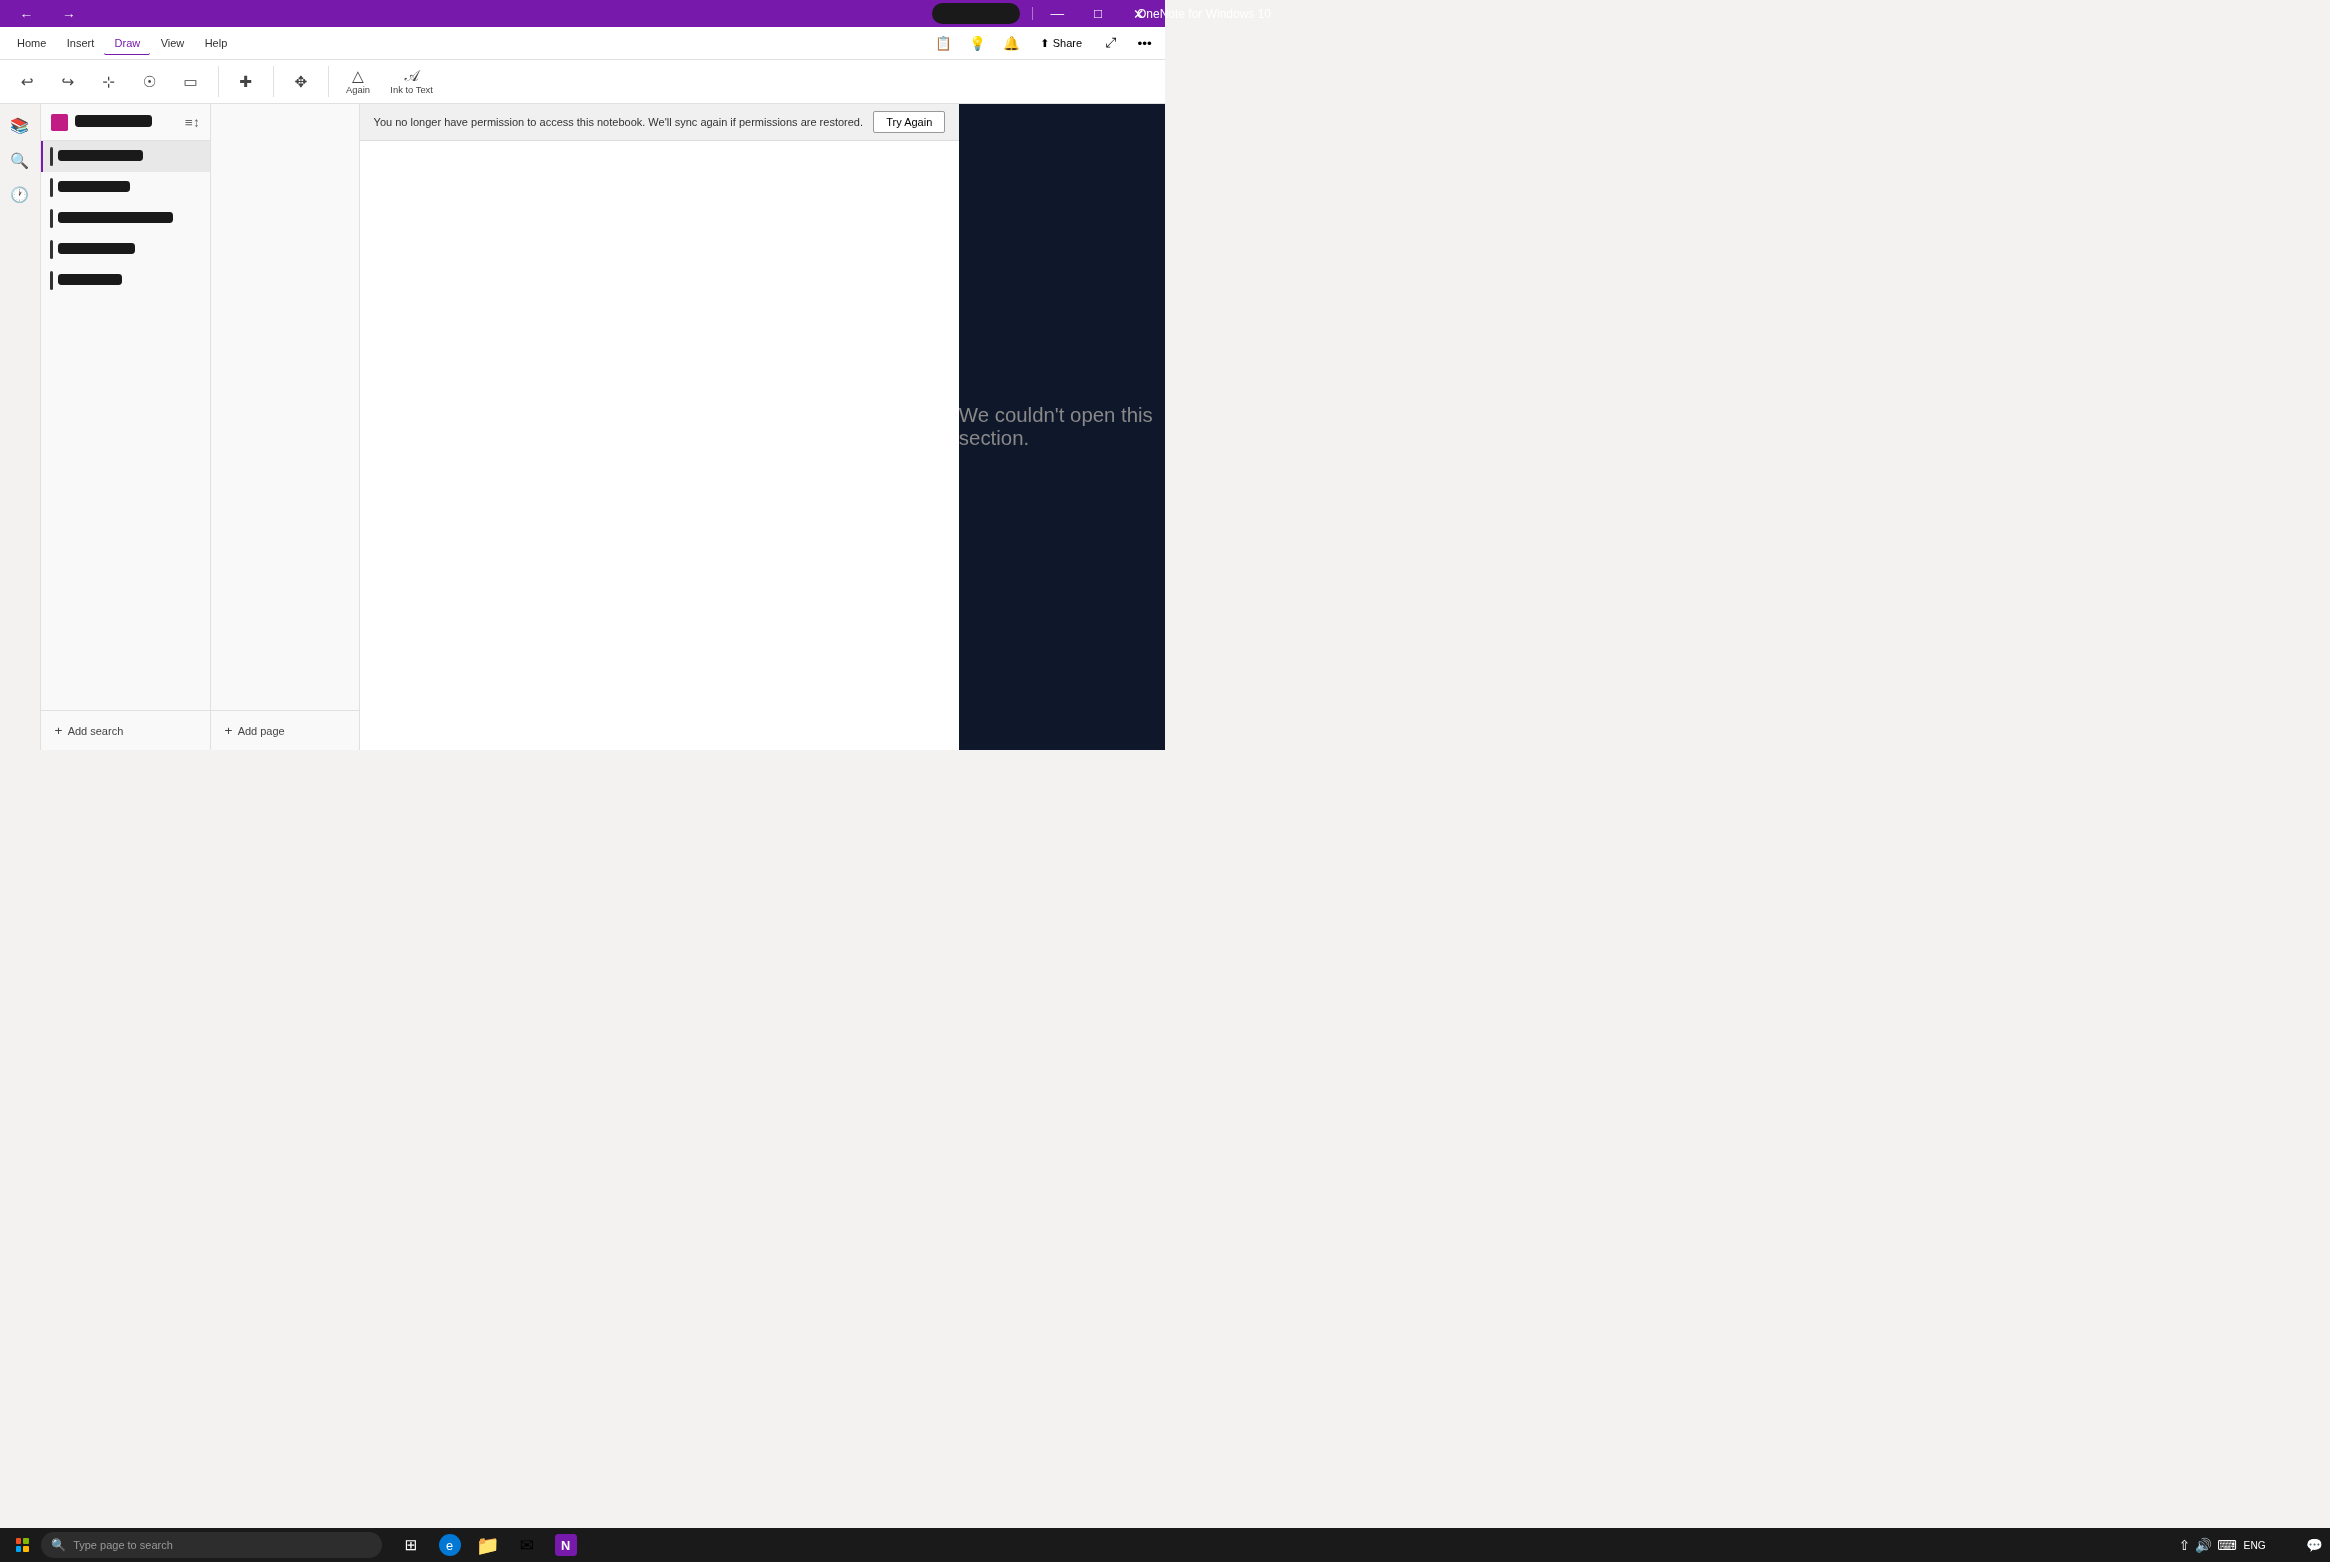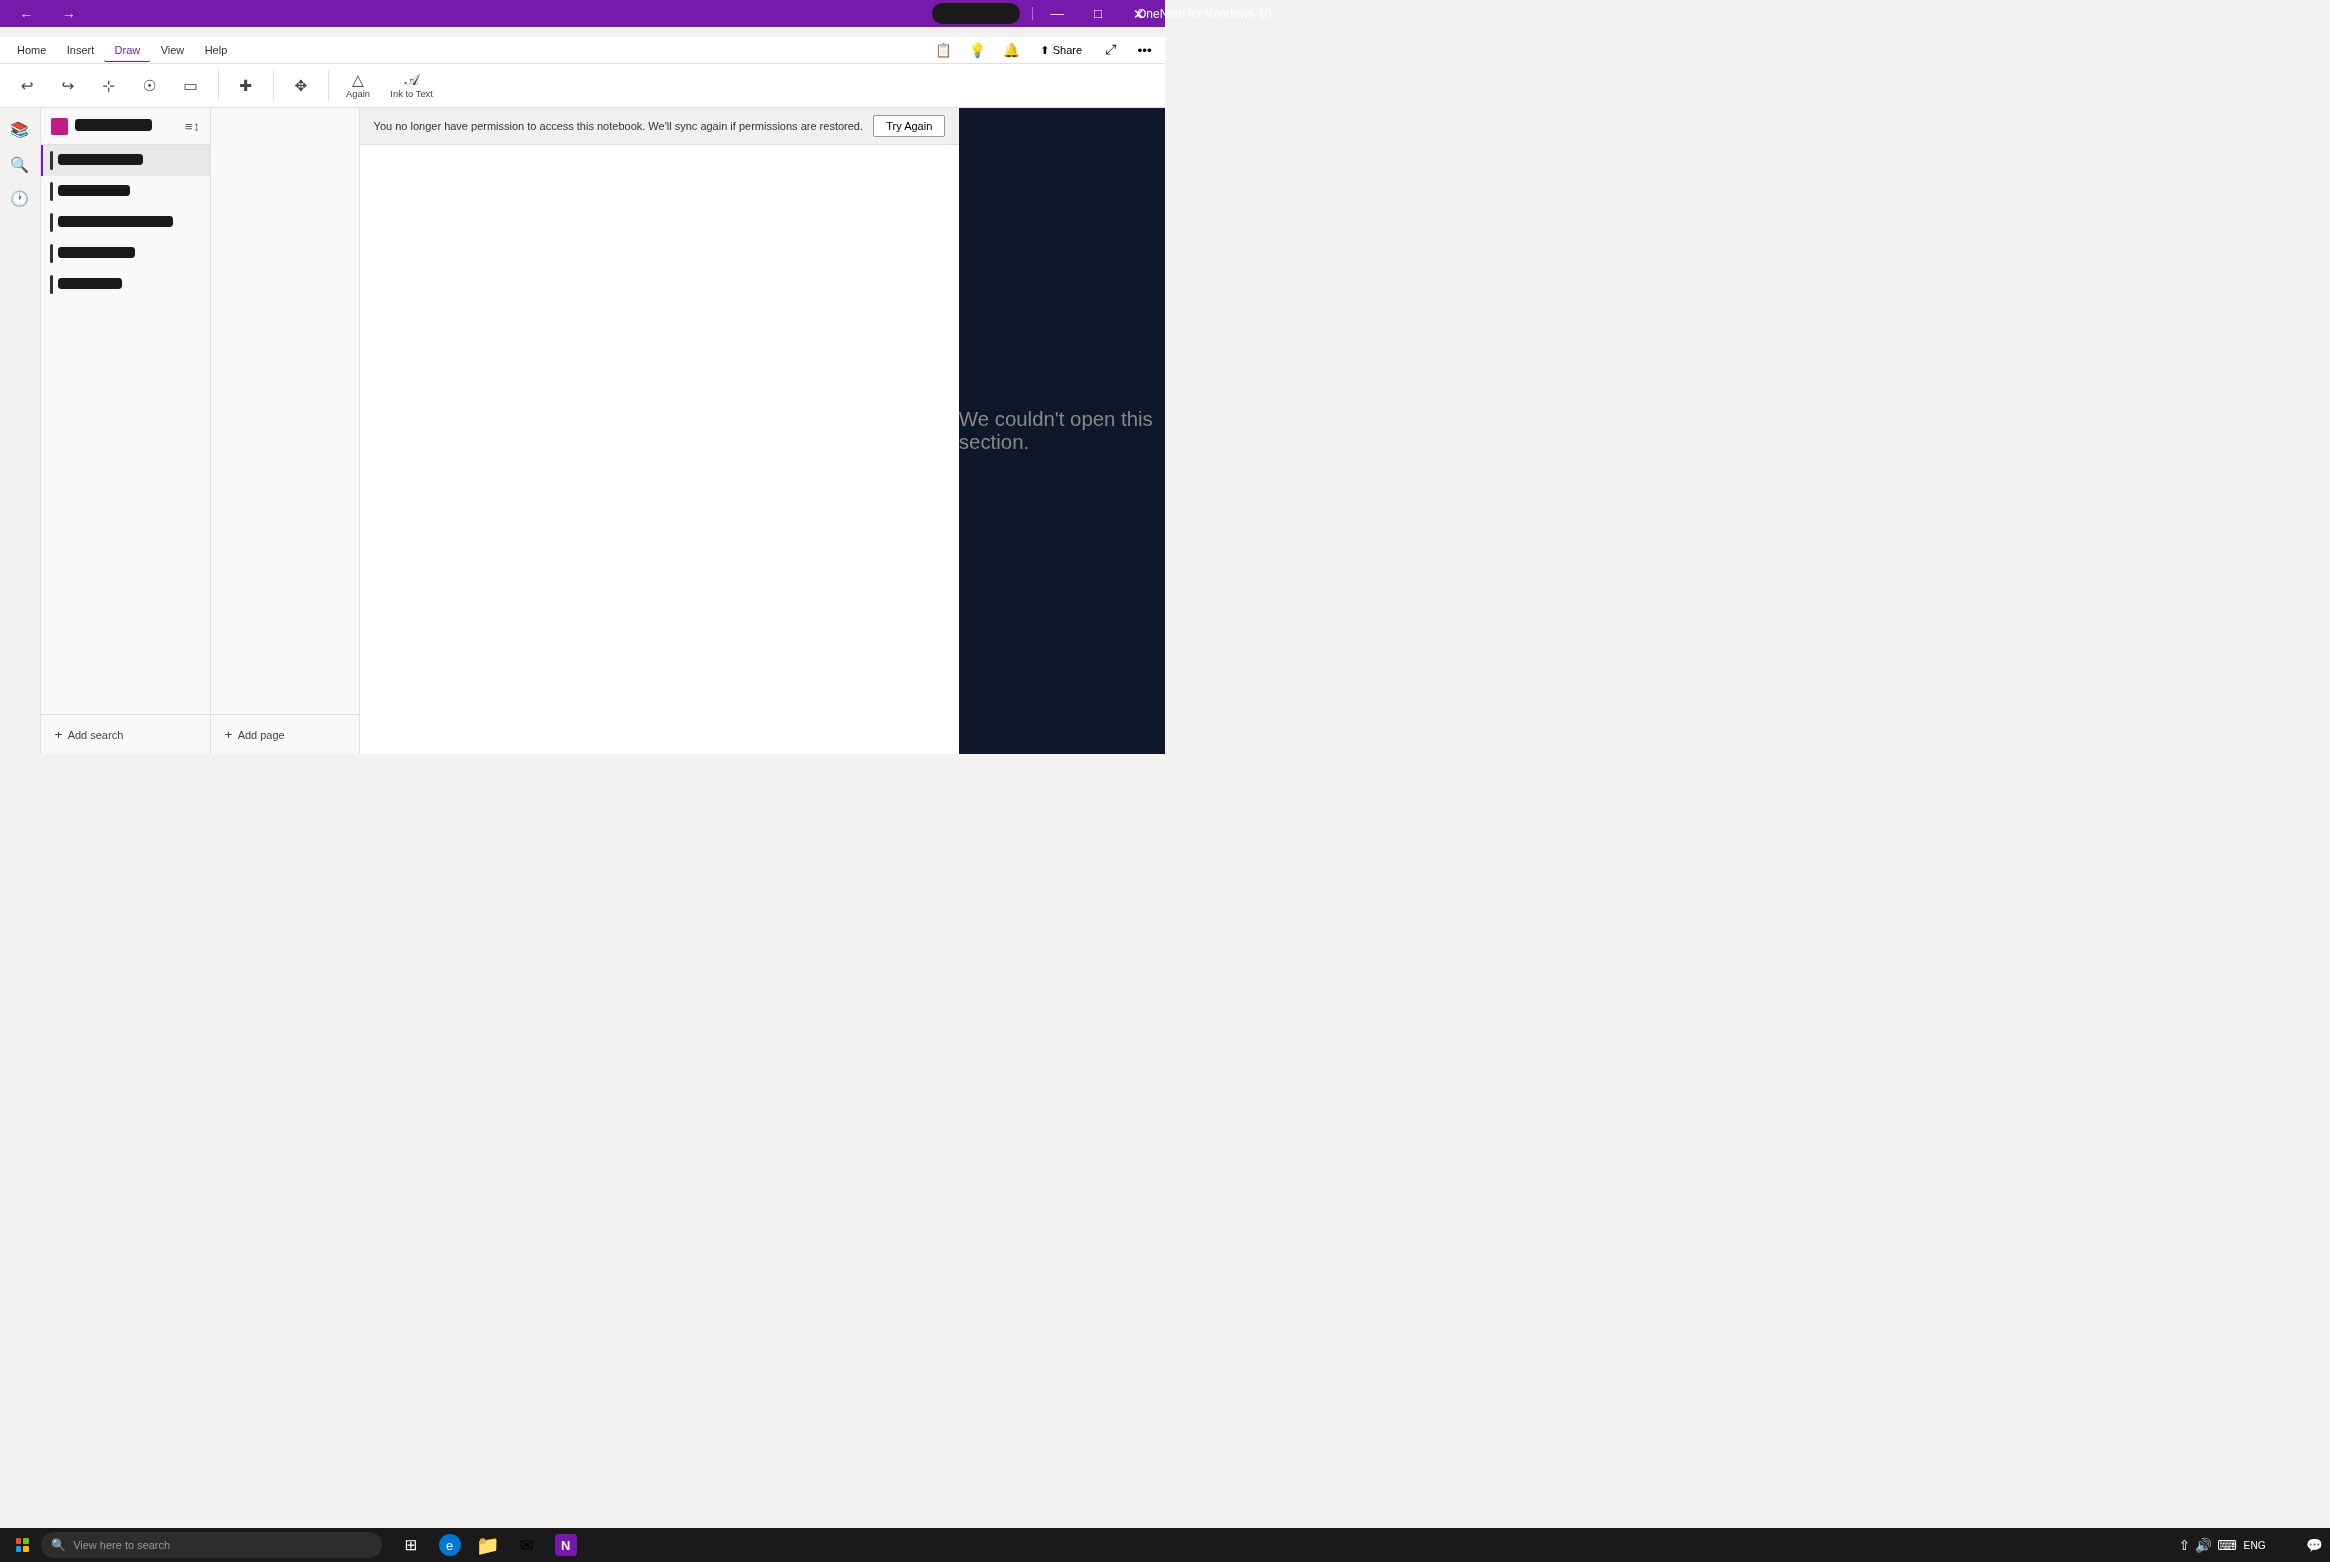--- a/index.html
+++ b/index.html
@@ -64,27 +64,26 @@
     }
     .title-divider {
       width: 0.9px;
       height: 13.6px;
       background: rgba(255,255,255,0.4);
       margin: 0 3.4px;
     }
 
     
     .menu-bar {
-      height: 27px;
+      height: 33px;
       background: white;
       display: flex;
       align-items: center;
       padding: 0 6.8px;
       border-bottom: 0.9px solid #e0e0e0;
-      margin-top: 10px;
     }
     .menu-item {
       padding: 5.1px 10.2px;
       font-size: 11px;
       cursor: pointer;
       border-radius: 2.6px;
       color: #333;
     }
     .menu-item.active {
       color: #7719aa;
@@ -603,21 +602,21 @@
     <div class="start-icon">
       <div class="start-square" style="background:#f25022;"></div>
       <div class="start-square" style="background:#7fba00;"></div>
       <div class="start-square" style="background:#00a4ef;"></div>
       <div class="start-square" style="background:#ffb900;"></div>
     </div>
   </div>
 
   <div class="taskbar-search">
     <span class="taskbar-search-icon">🔍</span>
-    <span class="taskbar-search-text">View here to search</span>
+    <span class="taskbar-search-text">Type page to search</span>
   </div>
 
   <div class="taskbar-apps">
     <div class="taskbar-app">
       <div class="taskbar-app-icon" style="color:white; font-size:15.3px;">⊞</div>
     </div>
     <div class="taskbar-app">
       <div class="taskbar-app-icon" style="background:#0078d4; border-radius:50%; width:22px; height:22px; color:white; font-size:12.8px; display:flex; align-items:center; justify-content:center;">e</div>
     </div>
     <div class="taskbar-app">

